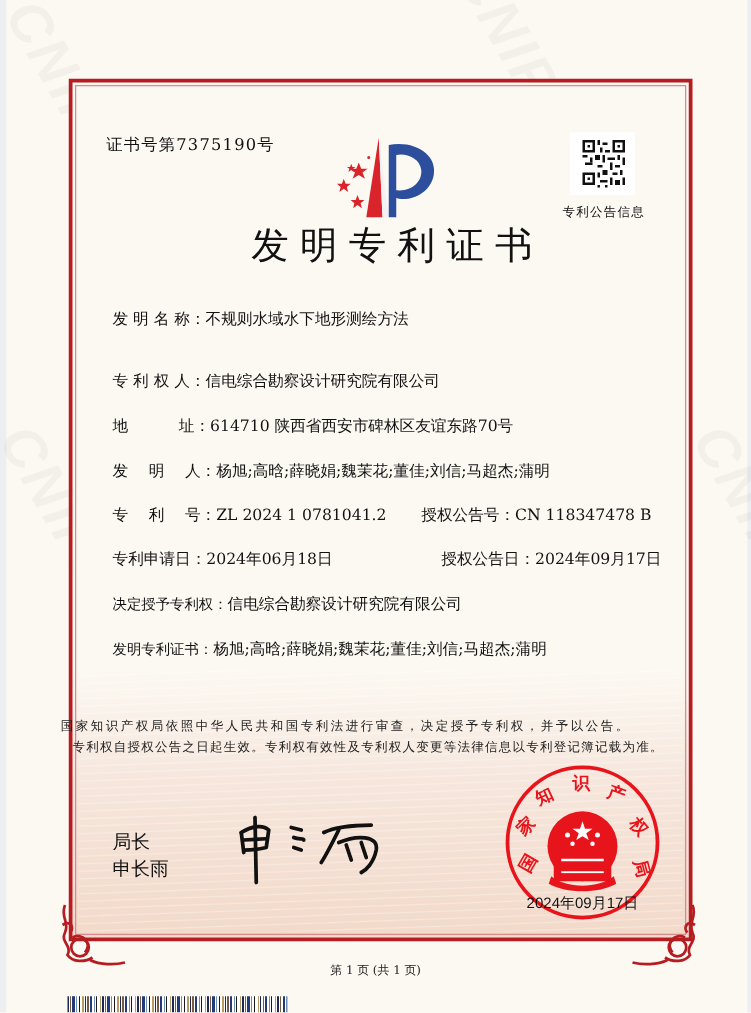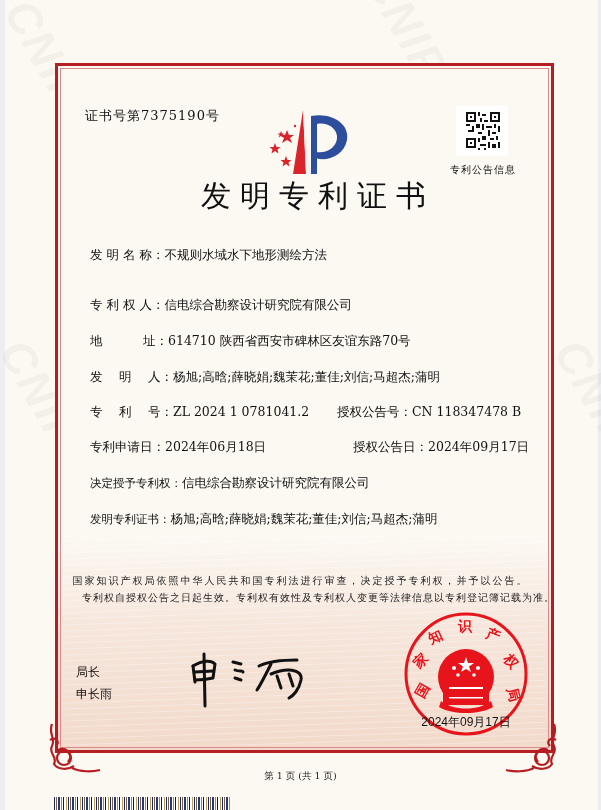--- a/index.html
+++ b/index.html
@@ -41,23 +41,23 @@
 
   .title {
     position:absolute; left:175px; top:176px; width:260px; text-align:right;
     font-size:30px; letter-spacing:9px; font-family:"DejaVu Sans", sans-serif; color:#111;
   }
 
   .row { position:absolute; font-size:12.5px; white-space:nowrap; }
   .row .lbl { display:inline-block; }
   .row .val { display:inline-block; }
 
-  .notice { position:absolute; left:0; width:601px; text-align:center; font-size:10px; letter-spacing:2px; color:#222; }
-
-  .director { position:absolute; left:76px; font-size:12px; font-family:Liberation Sans, sans-serif; }
+  .notice { position:absolute; left:0; width:553px; text-align:center; font-size:10px; letter-spacing:2px; color:#222; }
+
+  .director { position:absolute; left:90px; font-size:15px; font-family:Liberation Sans, sans-serif; }
   .signature { position:absolute; left:185px; top:650px; width:130px; height:60px; }
 
   .seal { position:absolute; left:403px; top:611px; width:126px; height:126px; }
   .seal-date { position:absolute; left:411px; top:714px; width:110px; text-align:center; font-size:12px; color:#111; font-family:"Liberation Sans", sans-serif; }
 
   .corner { position:absolute; width:56px; height:56px; }
 
   .page-no { position:absolute; left:0; width:601px; top:770px; text-align:center; font-size:9.5px; color:#222; }
 
   .barcode { position:absolute; left:54px; top:797px; width:176px; height:13px;

